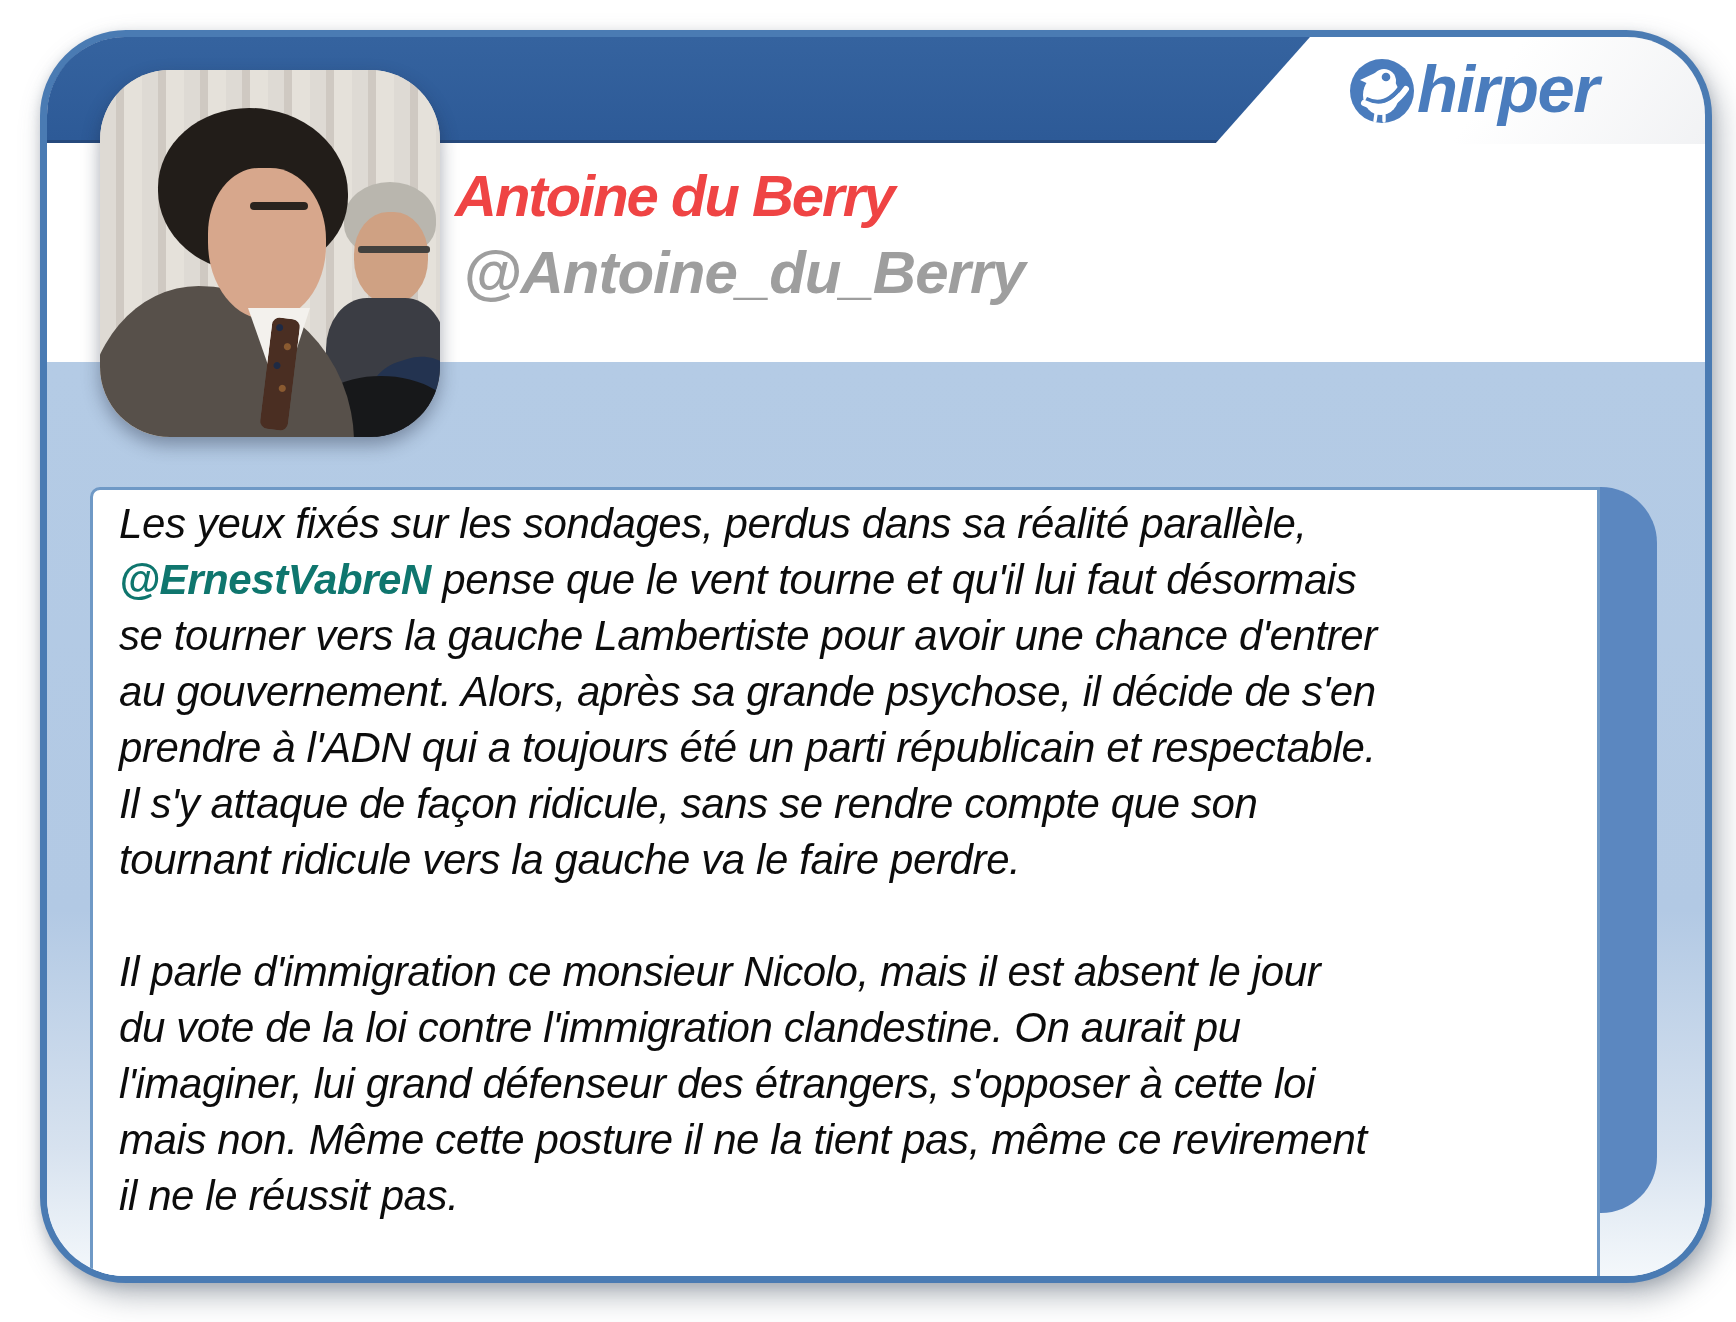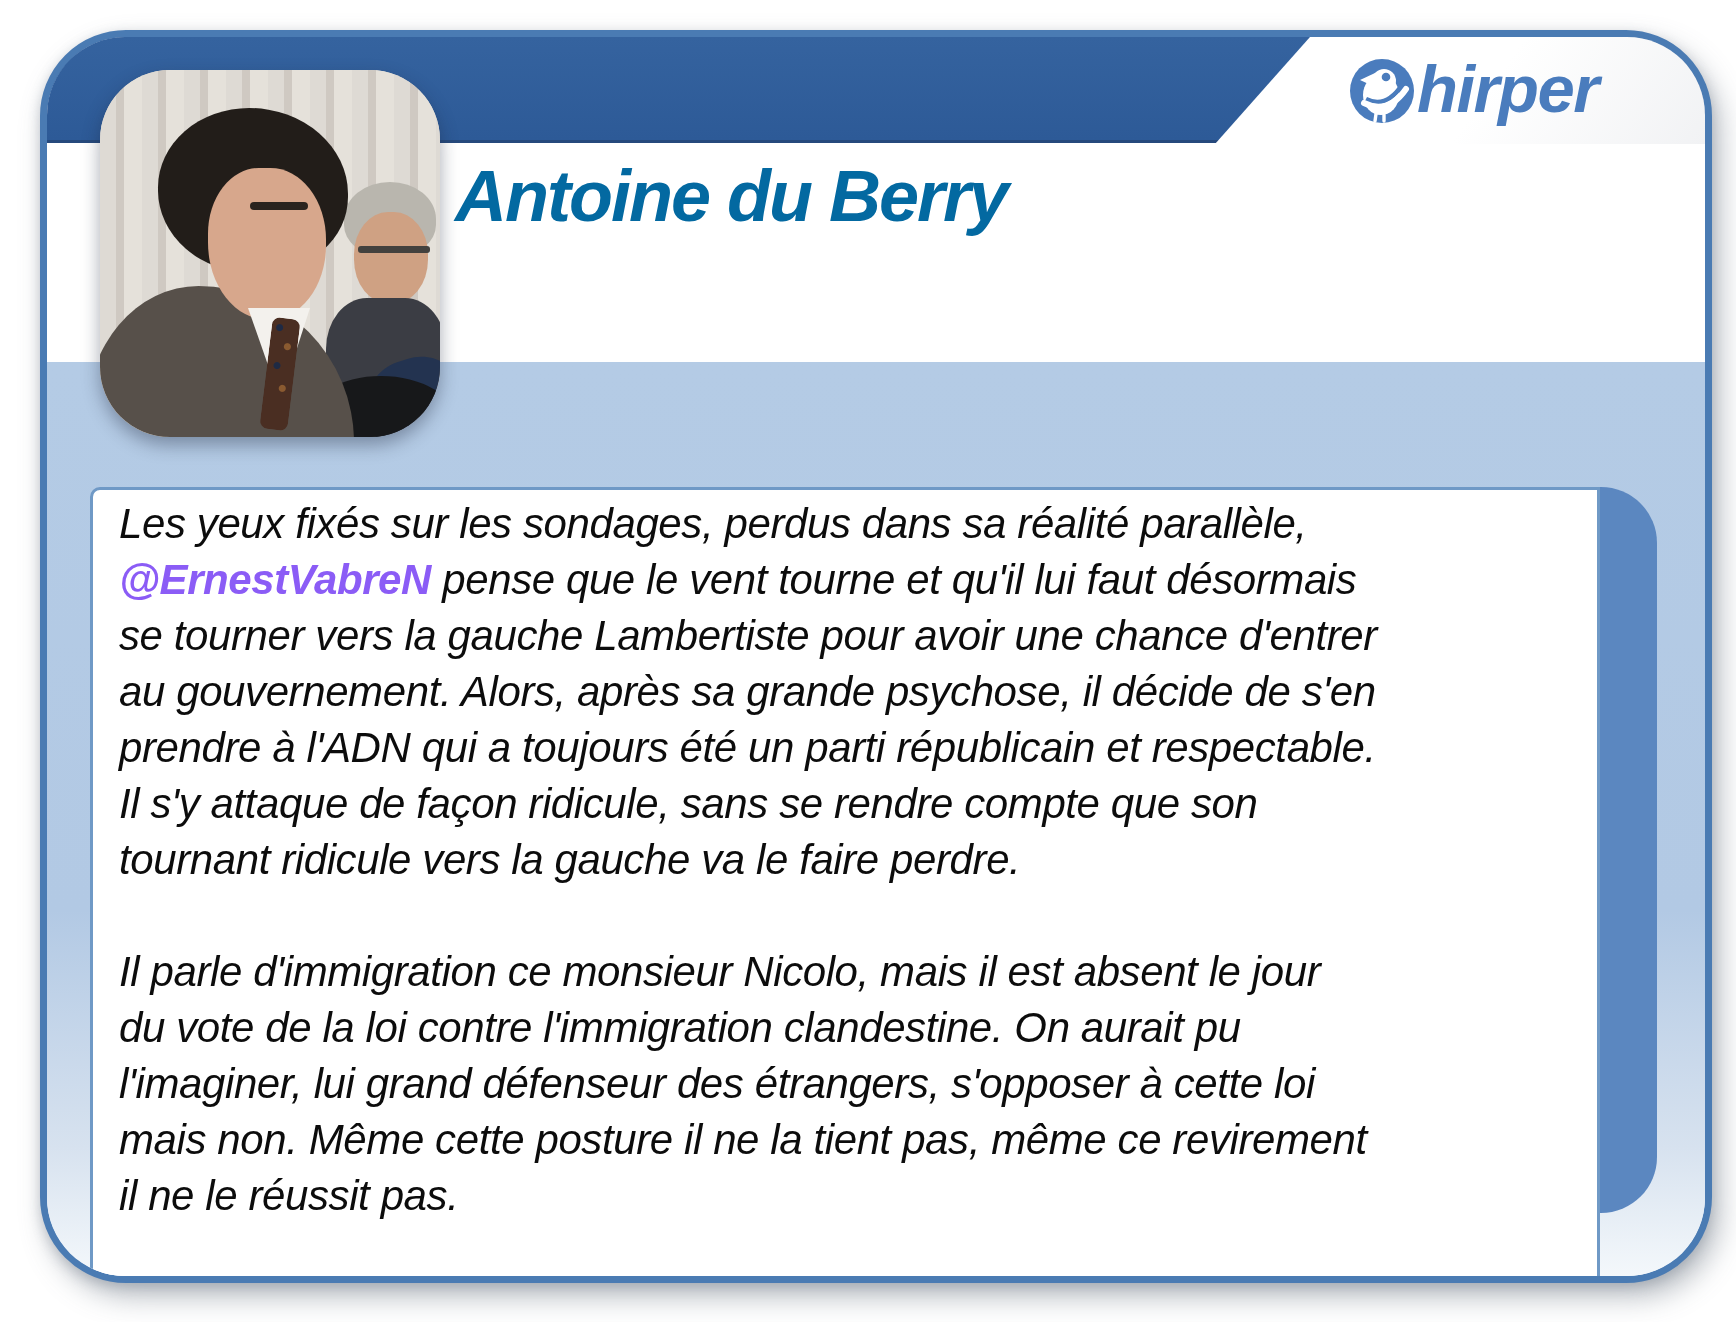--- a/index.html
+++ b/index.html
@@ -72,22 +72,22 @@
   .m1-brow{left:150px;top:132px;width:58px;height:8px;background:#2a241f;border-radius:4px;}
   .m1-suit{left:-14px;top:216px;width:268px;height:170px;background:#57504a;border-radius:42% 58% 0 0/78% 92% 0 0;}
   .m1-shirt{left:148px;top:238px;width:62px;height:92px;background:#f3f1ed;clip-path:polygon(0 0,100% 0,52% 100%);}
   .m1-tie{left:166px;top:248px;width:28px;height:112px;background:#4a2e22;border-radius:8px;transform:rotate(7deg);
     background-image:radial-gradient(circle 3px at 8px 10px,#1e2a44 3px,transparent 4px),radial-gradient(circle 3px at 18px 28px,#8a5a30 3px,transparent 4px),radial-gradient(circle 3px at 10px 48px,#1e2a44 3px,transparent 4px),radial-gradient(circle 3px at 18px 70px,#8a5a30 3px,transparent 4px);}
   .p3-shoulder{left:268px;top:288px;width:100px;height:100px;background:#233350;border-radius:45%;transform:rotate(-18deg);}
   .chair{left:206px;top:306px;width:150px;height:90px;background:#17181a;border-radius:50% 50% 20% 20%;}
   
   .who{position:absolute;left:408px;top:118px;z-index:2;}
   .name{
-    font-size:72px;line-height:82px;font-weight:700;letter-spacing:-2px;
-    color:#0369a1;
+    font-size:58px;line-height:82px;font-weight:700;letter-spacing:-2px;
+    color:#ef4444;
   }
   .handle{
     margin-top:4px;margin-left:8px;
     font-size:60px;line-height:64px;font-weight:700;letter-spacing:-1px;
     color:#9e9e9e;
   }
   
   .stripe{
     position:absolute;left:1550px;top:450px;width:60px;height:726px;z-index:3;
     background:#5b87c0;border-radius:0 56px 56px 0;
@@ -100,21 +100,21 @@
     border-radius:10px 0 0 38px;
     padding:6px 26px 0 26px;
     overflow:hidden;
   }
   .body-text{
     margin:0;
     font-size:42px;line-height:56px;letter-spacing:-0.4px;
     color:#0c0c0c;
     white-space:pre-line;
   }
-  .mention{color:#8b5cf6;font-weight:700;}
+  .mention{color:#0f766e;font-weight:700;}
 </style>
 </head>
 <body>
 
 <div class="card">
   <div class="card-inner">
 
     <div class="band-top"></div>
     <div class="band-name"></div>
     <div class="band-body"></div>
@@ -148,20 +148,21 @@
         <div class="m1-hair"></div>
         <div class="m1-face"></div>
         <div class="m1-brow"></div>
         <div class="m1-shirt"></div>
         <div class="m1-tie"></div>
       </div>
     </div>
 
     <div class="who">
       <div class="name">Antoine du Berry</div>
+      <div class="handle">@Antoine_du_Berry</div>
     </div>
 
     <div class="stripe"></div>
 
     <div class="content">
       <p class="body-text"><span>Les yeux fixés sur les sondages, perdus dans sa réalité parallèle,
 </span><span class="mention">@ErnestVabreN</span><span> pense que le vent tourne et qu'il lui faut désormais
 se tourner vers la gauche Lambertiste pour avoir une chance d'entrer
 au gouvernement. Alors, après sa grande psychose, il décide de s'en
 prendre à l'ADN qui a toujours été un parti républicain et respectable.

